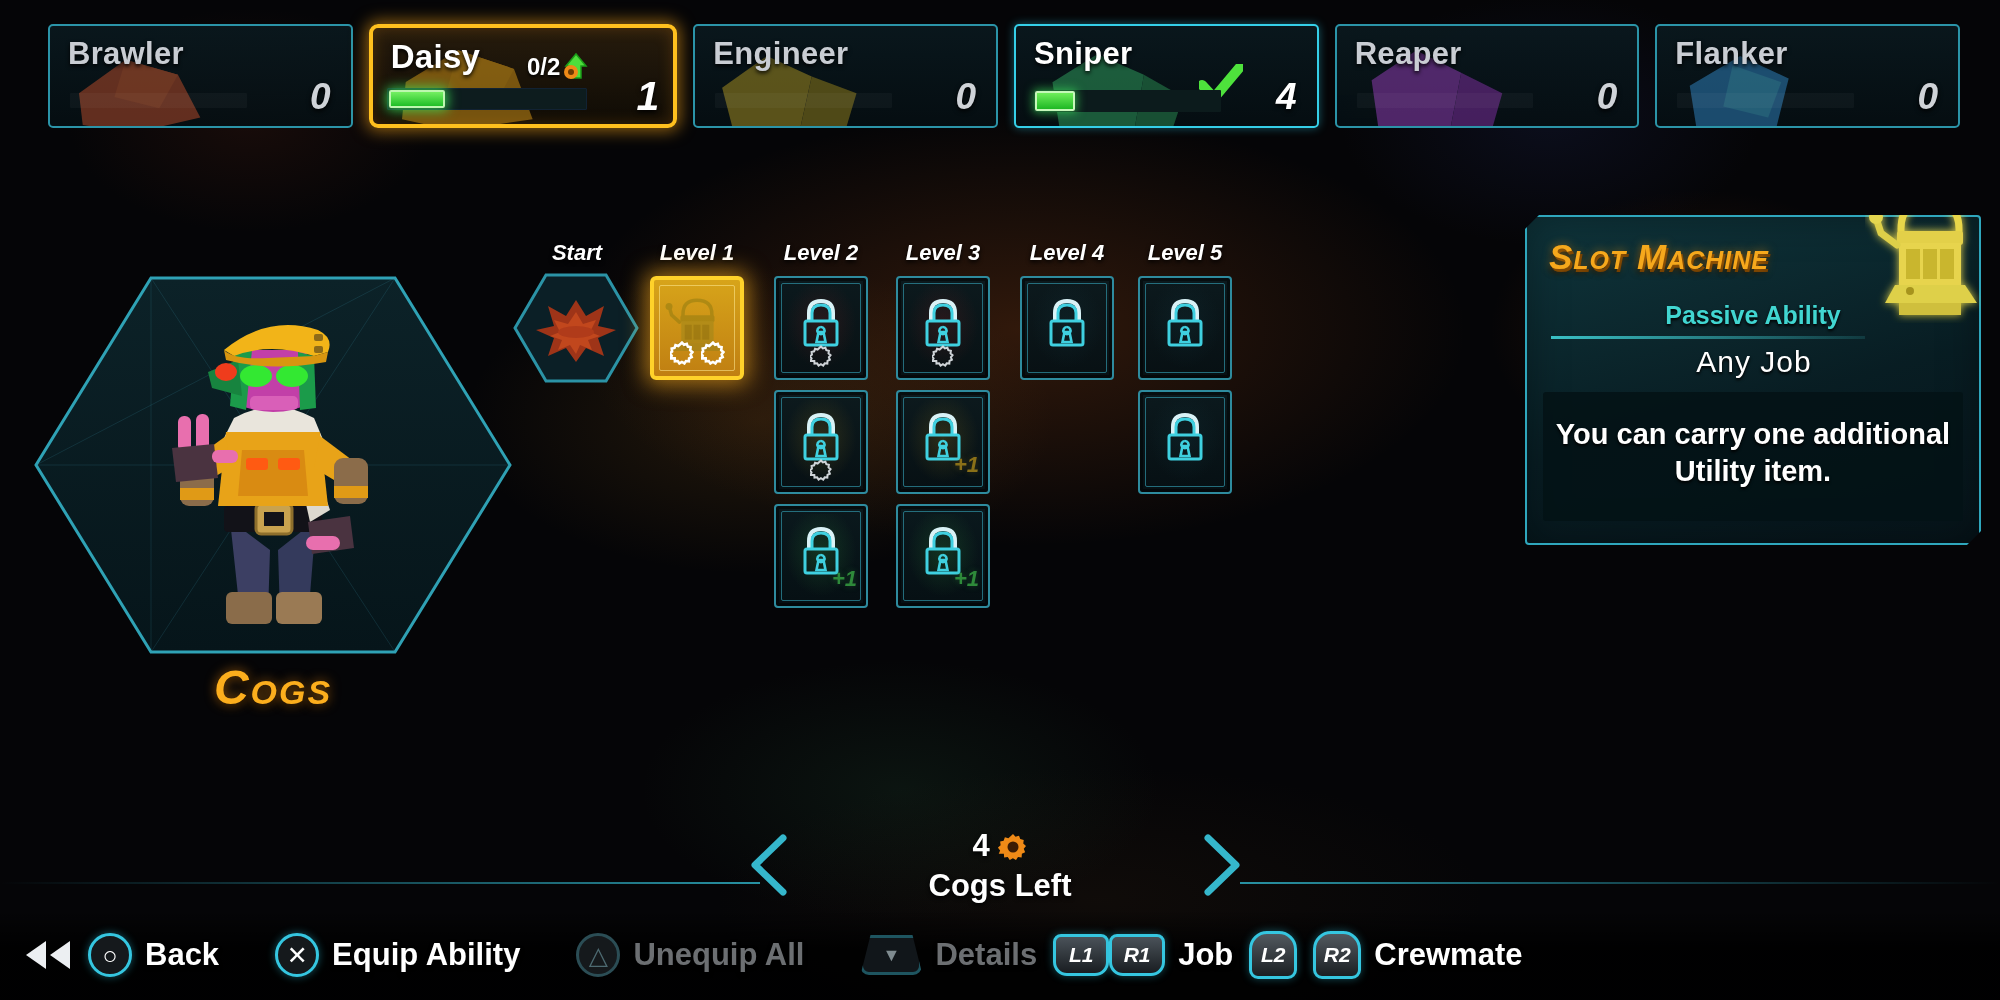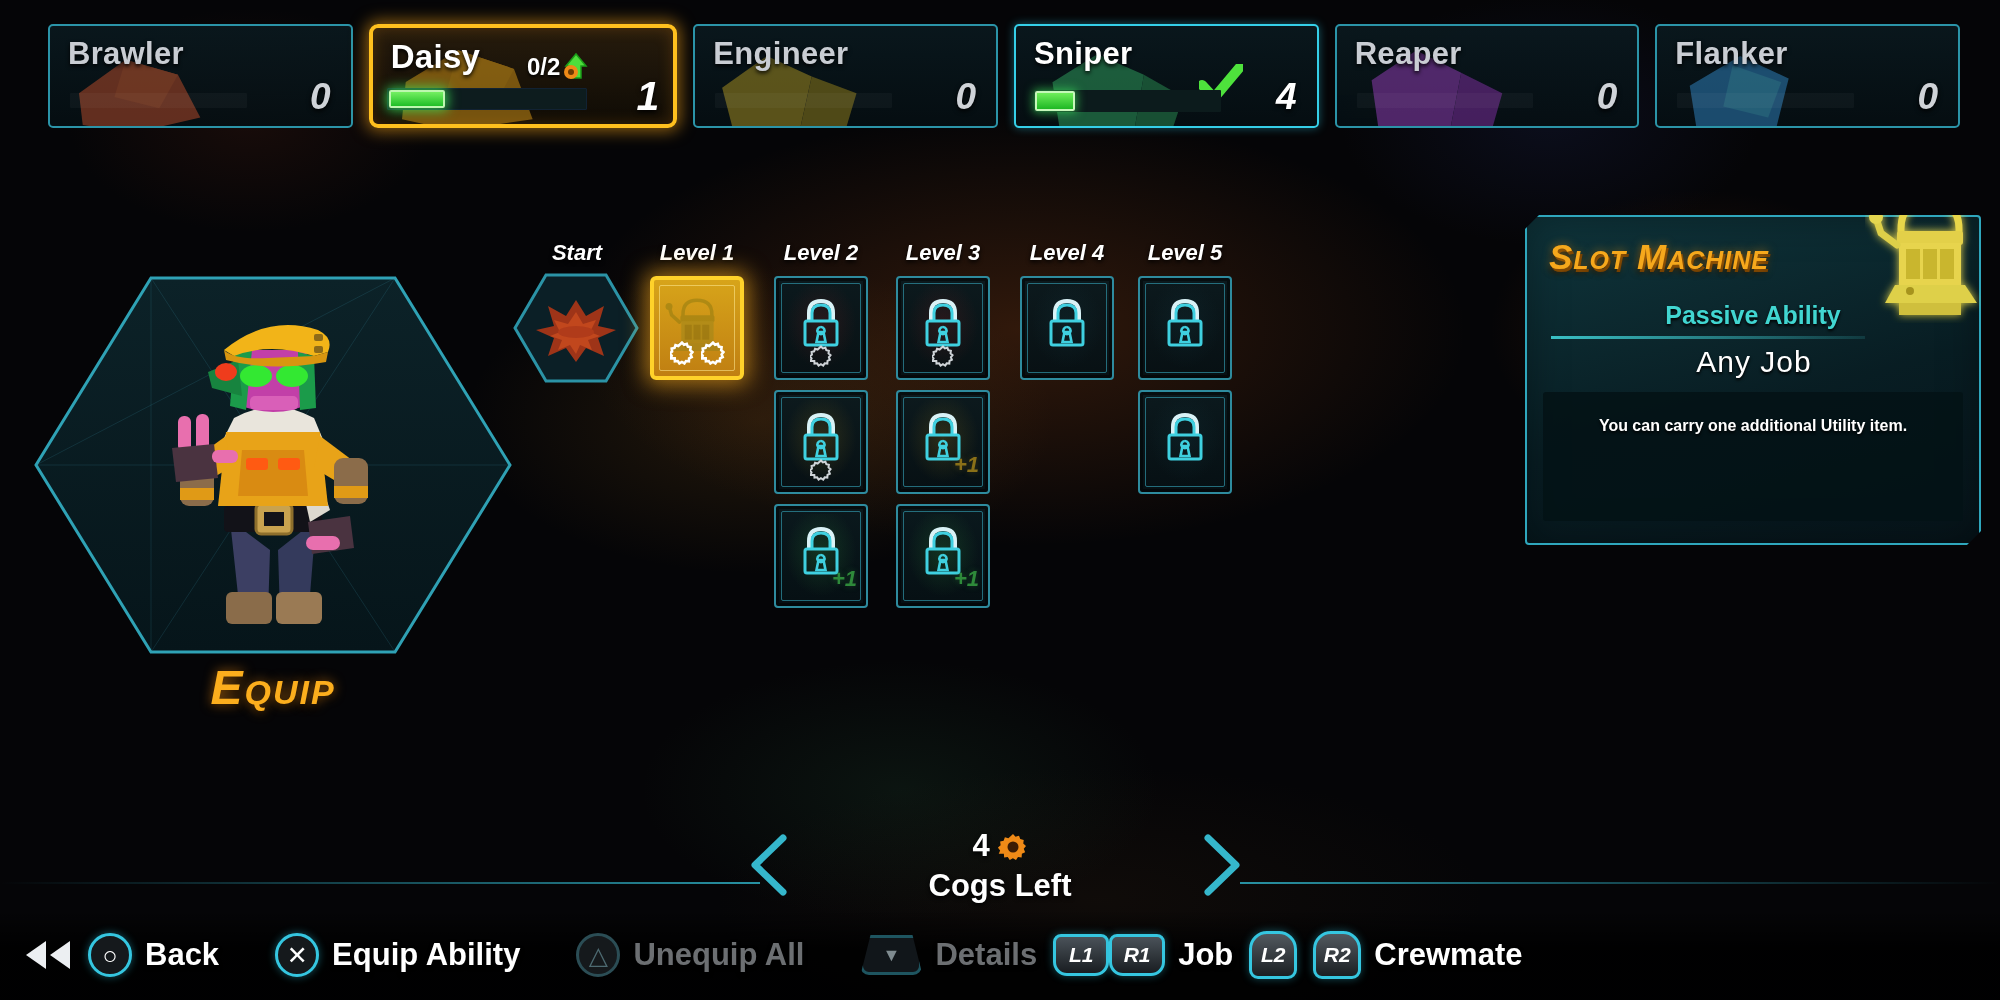--- a/index.html
+++ b/index.html
@@ -184,21 +184,21 @@
     font-size: 30px; color:#ffffff; letter-spacing:1px;
     text-shadow:0 2px 3px #000;
   }
   .ic-box {
     position:absolute; left:16px; right:16px; top:175px; bottom:22px;
     background: rgba(3,18,22,.88);
     border-radius:3px;
   }
   .ic-desc {
     position:absolute; left:10px; right:10px; top:24px; text-align:center;
-    font-size:16px; line-height:1.28; color:#fff; font-weight:bold;
+    font-size:29px; line-height:1.28; color:#fff; font-weight:bold;
     text-shadow:0 2px 3px #000;
   }
   .ic-avail {
     position:absolute; left:0; right:0; bottom:24px; text-align:center;
     font-size:23px; font-weight:bold; color:#f07f25;
     text-shadow:0 2px 3px #000;
   }
   .slot-emblem { position:absolute; right:-14px; top:-32px; width:128px; height:138px; }
 
   
@@ -400,21 +400,21 @@
       <ellipse cx="154" cy="66" rx="16" ry="11" fill="#33e832"></ellipse>
       <rect x="112" y="86" width="48" height="14" rx="5" fill="#d95fb8"></rect>
       <ellipse cx="88" cy="62" rx="11" ry="9" fill="#ef3c1c"></ellipse>
 
       <path d="M86 40 Q130 4 180 20 Q196 28 190 42 L176 46 Q132 32 96 46 Z" fill="#f2b418"></path>
       <path d="M86 40 Q96 50 130 48 L176 46 L190 42 L188 52 Q132 62 88 50 Z" fill="#d89610"></path>
       <rect x="176" y="24" width="9" height="7" rx="2" fill="#8d6a18"></rect>
       <rect x="176" y="36" width="9" height="7" rx="2" fill="#8d6a18"></rect>
     </svg>
 
-    <div class="char-name">Equip</div>
+    <div class="char-name">Cogs</div>
   </div>
 
   <div class="tree" id="treeRoot">
       <div class="col-label" style="left: -8px;">Start</div>
       <div class="col-label" style="left: 112px;">Level 1</div>
       <div class="col-label" style="left: 236px;">Level 2</div>
       <div class="col-label" style="left: 358px;">Level 3</div>
       <div class="col-label" style="left: 482px;">Level 4</div>
       <div class="col-label" style="left: 600px;">Level 5</div>
       <div class="node hex" style="left: -18px; top: 32px;"><svg viewBox="0 0 128 112" width="128" height="112">

